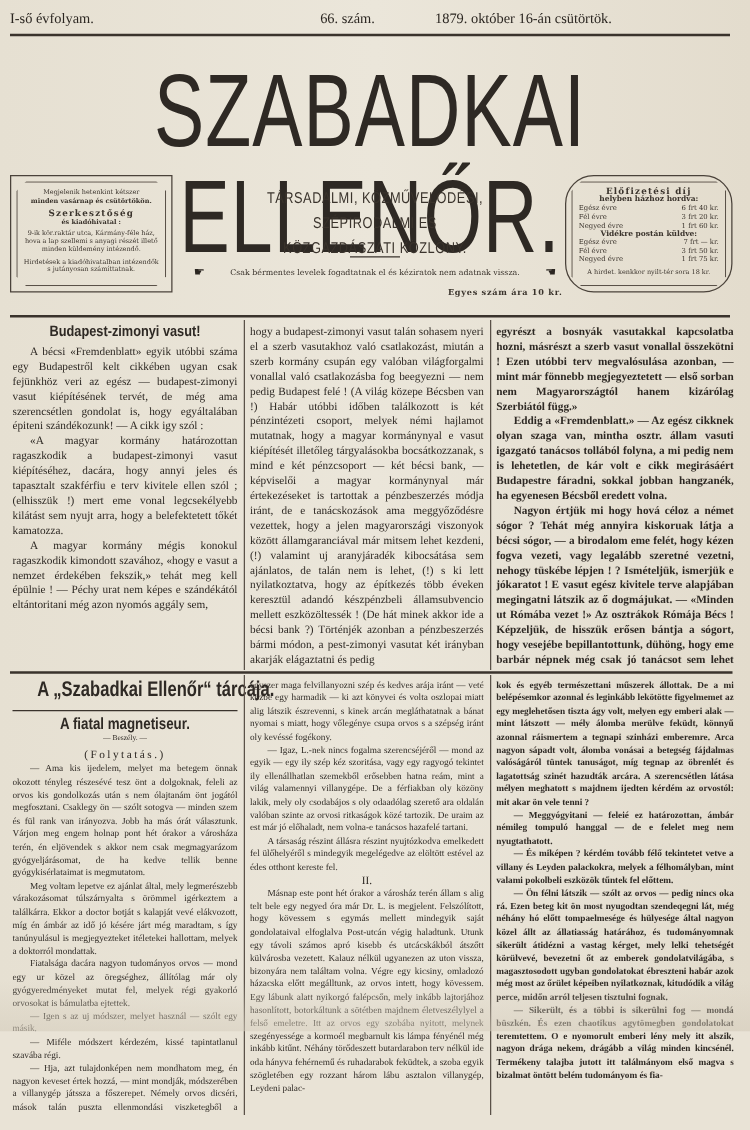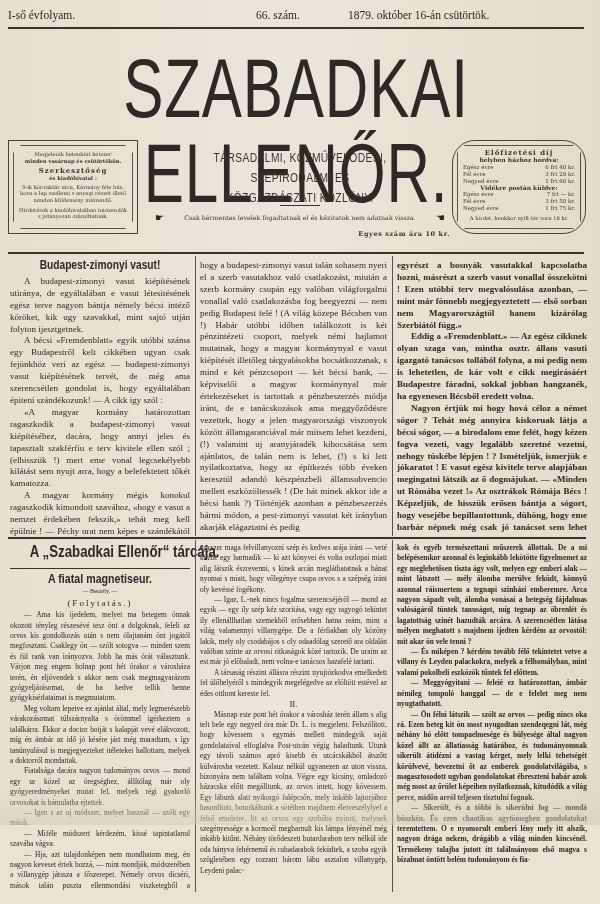--- a/index.html
+++ b/index.html
@@ -137,21 +137,20 @@
           <span>1 frt 75 kr.</span>
         </div>
       <div style="margin-top:3px">A hirdet. kenkkor nyilt-tér sora 18 kr.</div>
     </div>
   </div>
 
   <div class="rule r2"></div>
 
   <div class="col c1" style="top:258px;height:278px">
     <div class="art-title">Budapest-zimonyi vasut!</div>
-    <p>A budapest-zimonyi vasut kiépítésének utiránya, de egyáltalában e vasut létesitésének egész terve nagyon bántja némely bécsi intéző köröket, kik ugy szavakkal, mint sajtó utján folyton ijesztgetnek.</p>
     <p>A bécsi «Fremdenblatt» egyik utóbbi száma egy Budapestről kelt cikkében ugyan csak fejünkhöz veri az egész — budapest-zimonyi vasut kiépítésének tervét, de még ama szerencsétlen gondolat is, hogy egyáltalában épiteni szándékozunk! — A cikk igy szól :</p>
     <p>«A magyar kormány határozottan ragaszkodik a budapest-zimonyi vasut kiépítéséhez, dacára, hogy annyi jeles és tapasztalt szakférfiu e terv kivitele ellen szól ; (elhisszük !) mert eme vonal legcsekélyebb kilátást sem nyujt arra, hogy a belefektetett tőkét kamatozza.</p>
     <p>A magyar kormány mégis konokul ragaszkodik kimondott szavához, «hogy e vasut a nemzet érdekében fekszik,» tehát meg kell épülnie ! — Péchy urat nem képes e szándékától eltántoritani még azon nyomós aggály sem,</p>
   </div>
   <div class="vsep" style="left:195px;top:256px;height:280px"></div>
   <div class="col c2" style="top:260px;height:276px">
     <p class="noind">hogy a budapest-zimonyi vasut talán sohasem nyeri el a szerb vasutakhoz való csatlakozást, miután a szerb kormány csupán egy valóban világforgalmi vonallal való csatlakozásba fog beegyezni — nem pedig Budapest felé ! (A világ közepe Bécsben van !) Habár utóbbi időben találkozott is két pénzintézeti csoport, melyek némi hajlamot mutatnak, hogy a magyar kormánynyal e vasut kiépítését illetőleg tárgyalásokba bocsátkozzanak, s mind e két pénzcsoport — két bécsi bank, — képviselői a magyar kormánynyal már értekezéseket is tartottak a pénzbeszerzés módja iránt, de e tanácskozások ama meggyőződésre vezettek, hogy a jelen magyarországi viszonyok között államgaranciával már mitsem lehet kezdeni, (!) valamint uj aranyjáradék kibocsátása sem ajánlatos, de talán nem is lehet, (!) s ki lett nyilatkoztatva, hogy az építkezés több éveken keresztül adandó készpénzbeli államsubvencio mellett eszközöltessék ! (De hát minek akkor ide a bécsi bank ?) Történjék azonban a pénzbeszerzés bármi módon, a pest-zimonyi vasutat két irányban akarják elágaztatni és pedig</p>
   </div>
   <div class="vsep" style="left:392px;top:256px;height:280px"></div>
   <div class="col c3" style="top:260px;height:276px">
@@ -165,35 +164,35 @@
   <div class="tarca-head">A „Szabadkai Ellenőr“ tárcája.</div>
   <div class="tarca-rule"></div>
   <div class="col c1 fcol" style="top:572px;height:320px">
     <div class="feuil-title">A fiatal magnetiseur.</div>
     <div class="small-c">— Beszély. —</div>
     <div class="folyt">(Folytatás.)</div>
     <p>— Ama kis ijedelem, melyet ma betegem önnak okozott tényleg részesévé tesz önt a dolgoknak, feleli az orvos kis gondolkozás után s nem ólajtanám önt jogától megfosztani. Csaklegy ön — szólt sotogva — minden szem és fül rank van irányozva. Jobb ha más órát választunk. Várjon meg engem holnap pont hét órakor a városháza terén, én eljövendek s akkor nem csak megmagyarázom gyógyeljárásomat, de ha kedve tellik benne gyógykisérlataimat is megmutatom.</p>
     <p>Meg voltam lepetve ez ajánlat által, mely legmerészebb várakozásomat túlszárnyalta s örömmel igérkeztem a találkárra. Ekkor a doctor botját s kalapját vevé elákvozott, míg én ámbár az idő jó késére járt még maradtam, s így tanúnyulásul is megjegyezteket itéletekei hallottam, melyek a doktorról mondattak.</p>
     <p>Fiatalsága dacára nagyon tudományos orvos — mond egy ur közel az öregséghez, állítólag már oly gyógyeredményeket mutat fel, melyek régi gyakorló orvosokat is bámulatba ejtettek.</p>
     <p>— Igen s az uj módszer, melyet használ — szólt egy másik.</p>
-    <p>— Miféle módszert kérdezém, kissé tapintatlanul szavába vágva.</p>
+    <p>— Miféle módszert kérdezém, kissé tapintatlanul szavába régi.</p>
     <p>— Hja, azt tulajdonképen nem mondhatom meg, én nagyon keveset értek hozzá, — mint mondják, módszerében a villanygép játssza a főszerepet. Némely orvos dicséri, mások talán puszta ellenmondási viszketegből a villanyozásról semmit sem akarnak tudni.</p>
 
   </div>
   <div class="vsep" style="left:195px;top:540px;height:352px"></div>
   <div class="col c2 fcol" style="top:543px;height:349px">
     <p class="noind">egyszer maga felvillanyozni szép és kedves arája iránt — veté közbe egy harmadik — ki azt könyvei és volta oszlopai miatt alig látszik észrevenni, s kinek arcán megláthatatnak a bánat nyomai s miatt, hogy vőlegénye csupa orvos s a szépség iránt oly kevéssé fogékony.</p>
     <p>— Igaz, L.-nek nincs fogalma szerencséjéről — mond az egyik — egy ily szép kéz szoritása, vagy egy ragyogó tekintet ily ellenállhatlan szemekből erősebben hatna reám, mint a világ valamennyi villanygépe. De a férfiakban oly közöny lakik, mely oly csodabájos s oly odaadólag szerető ara oldalán valóban szinte az orvosi ritkaságok közé tartozik. De uraim az est már jó előhaladt, nem volna-e tanácsos hazafelé tartani.</p>
     <p>A társaság részint állásra részint nyujtózkodva emelkedett fel ülőhelyéről s mindegyik megelégedve az elöltött estével az édes otthont kereste fel.</p>
     <p class="chap">II.</p>
     <p>Másnap este pont hét órakor a városház terén állam s alig telt bele egy negyed óra már Dr. L. is megjelent. Felszólított, hogy kövessem s egymás mellett mindegyik saját gondolataival elfoglalva Post-utcán végig haladtunk. Utunk egy távoli számos apró kisebb és utcácskákból átszőtt külvárosba vezetett. Kalauz nélkül ugyanezen az uton vissza, bizonyára nem találtam volna. Végre egy kicsiny, omladozó házacska előtt megálltunk, az orvos intett, hogy kövessem. Egy lábunk alatt nyikorgó falépcsőn, mely inkább lajtorjához hasonlított, botorkáltunk a sötétben majdnem életveszélylyel a felső emeletre. Itt az orvos egy szobába nyitott, melynek szegényessége a kormoél megbarnult kis lámpa fényénél még inkább kitűnt. Néhány törődeszett butardarabon terv nélkül ide oda hányva fehérnemű és ruhadarabok feküdtek, a szoba egyik szögletében egy rozzant három lábu asztalon villanygép, Leydeni palac-</p>
   </div>
   <div class="vsep" style="left:392px;top:540px;height:352px"></div>
   <div class="col c3 fcol" style="top:543px;height:349px">
     <p class="noind">kok és egyéb természettani műszerek állottak. De a mi belépésemkor azonnal és leginkább lekötötte figyelmemet az egy meglehetősen tiszta ágy volt, melyen egy emberi alak — mint látszott — mély álomba merülve feküdt, könnyű azonnal ráismertem a tegnapi szinházi emberemre. Arca nagyon sápadt volt, álomba vonásai a betegség fájdalmas valóságáról tüntek tanuságot, míg tegnap az öbrenlét és lagatottság szinét hazudták arcára. A szerencsétlen látása mélyen meghatott s majdnem ijedten kérdém az orvostól: mit akar ön vele tenni ?</p>
+    <p>— Meggyógyitani — feleié ez határozottan, ámbár némileg tompuló hanggal — de e felelet meg nem nyugtathatott.</p>
     <p>— És miképen ? kérdém tovább félő tekintetet vetve a villany és Leyden palackokra, melyek a félhomályban, mint valami pokolbeli eszközök tűntek fel előttem.</p>
-    <p>— Meggyógyitani — feleié ez határozottan, ámbár némileg tompuló hanggal — de e felelet meg nem nyugtathatott.</p>
     <p>— Ön félni látszik — szólt az orvos — pedig nincs oka rá. Ezen beteg kit ön most nyugodtan szendeqegni lát, még néhány hó előtt tompaelmesége és hülyesége által nagyon közel állt az állatiasság határához, és tudományomnak sikerült átidézni a vastag kérget, mely lelki tehetségét körülvevé, bevezetni őt az emberek gondolatvilágába, s magasztosodott ugyban gondolatokat ébreszteni habár azok még most az őrület képeiben nyilatkoznak, kitudódik a világ perce, midőn arról teljesen tisztulni fognak.</p>
     <p>— Sikerült, és a többi is sikerülni fog — mondá büszkén. És ezen chaotikus agytömegben gondolatokat teremtettem. O e nyomorult emberi lény mely itt alszik, nagyon drága nekem, drágább a világ minden kincsénél. Termékeny talajba jutott itt találmányom első magva s bizalmat öntött belém tudományom és fia-</p>
   </div>
 
   <div class="dim"></div>
 </div>
 
 </body></html>

